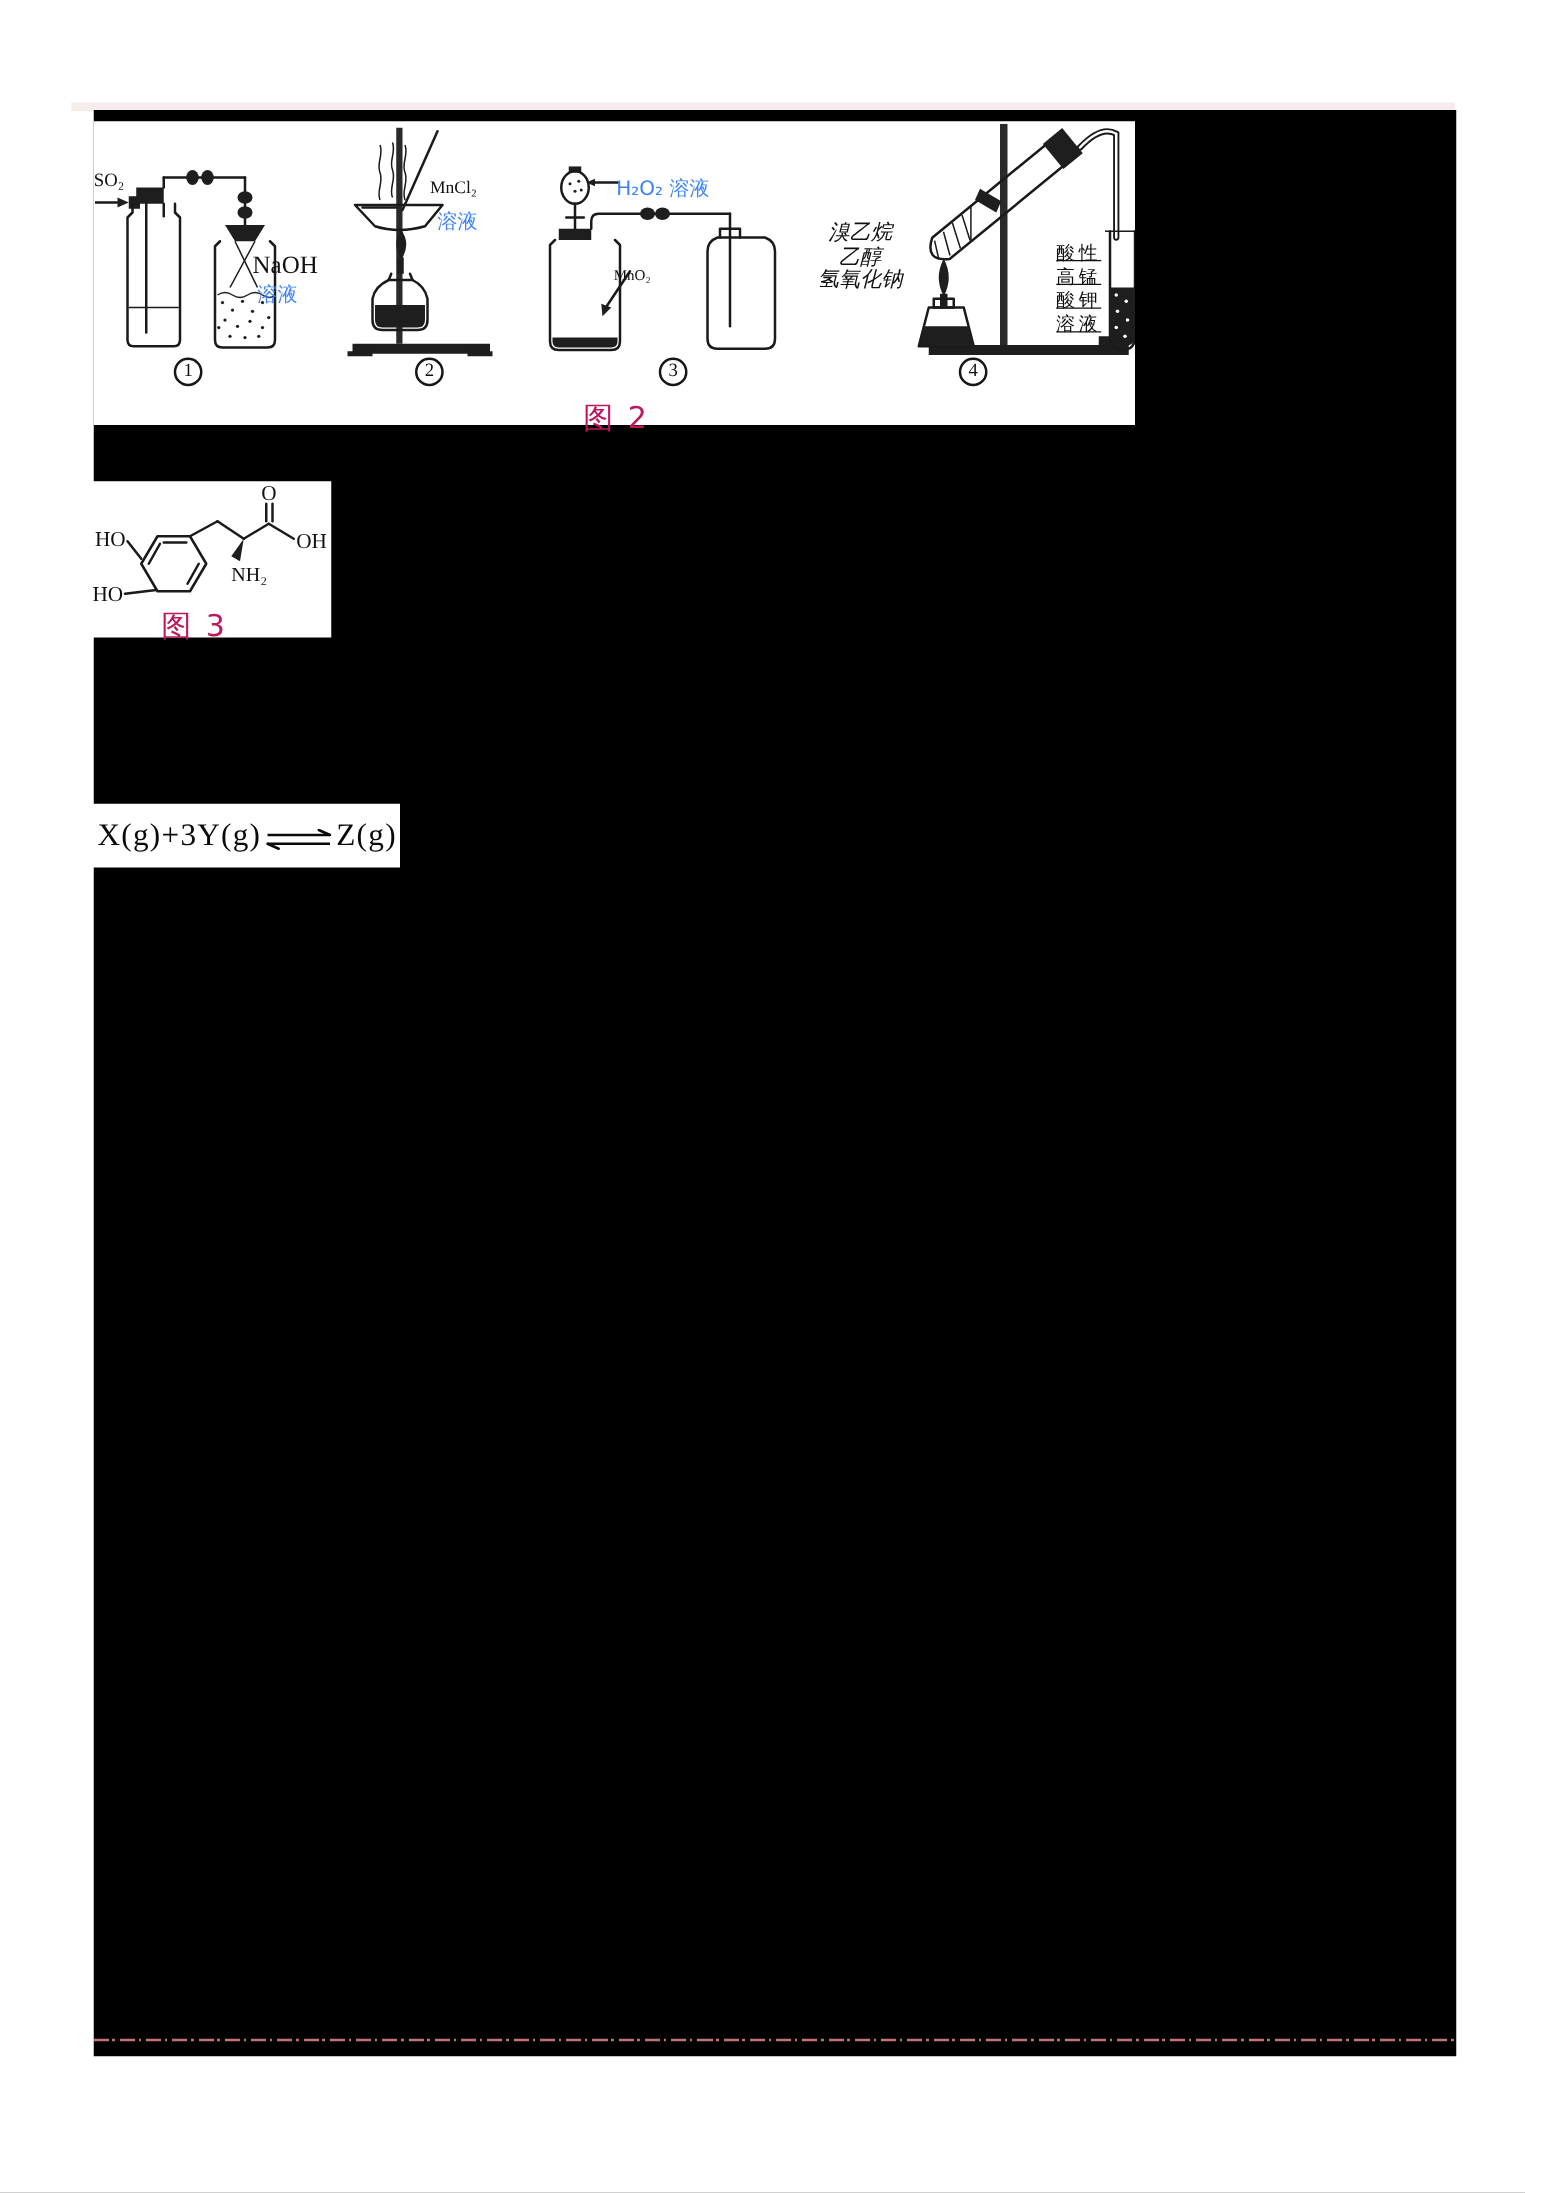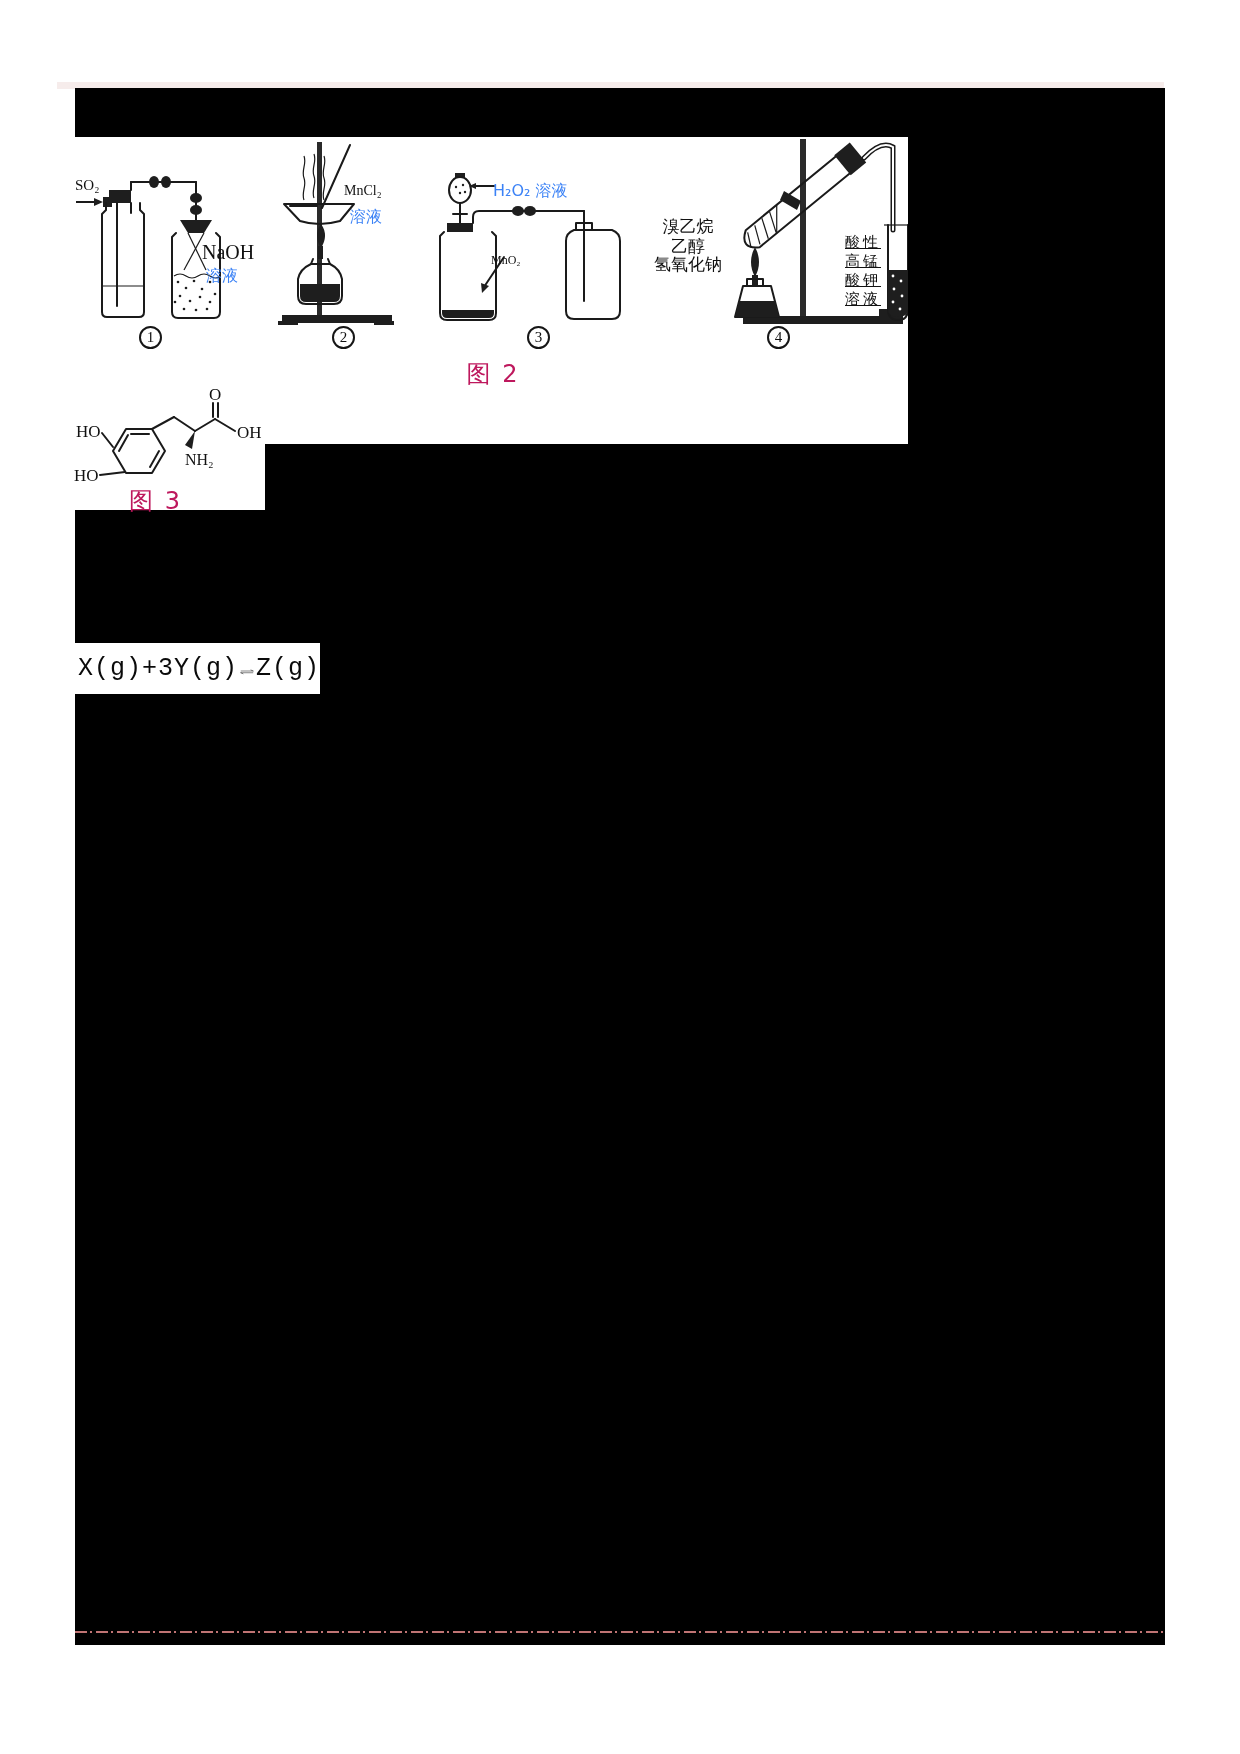--- a/index.html
+++ b/index.html
@@ -4,33 +4,33 @@
 <style>
   * { margin:0; padding:0; box-sizing:border-box; }
   html,body { background:#ffffff; }
   .page { position:relative; width:1240px; height:1754px; background:#ffffff; overflow:hidden;
           font-family:"DejaVu Sans", sans-serif; }
   .pink-strip { position:absolute; left:57px; top:82px; width:1107px; height:7px; background:#f6eceb; }
   .black-rect { position:absolute; left:75px; top:88px; width:1090px; height:1557px; background:#000000; }
   .dashed-line { position:absolute; left:75px; top:1631px; width:1090px; height:2px;
     background:repeating-linear-gradient(90deg,#c07474 0px,#c07474 12px,transparent 12px,transparent 15px,#c07474 15px,#c07474 17px,transparent 17px,transparent 21px); }
   .panel { position:absolute; background:#ffffff; }
-  .panel-fig2 { left:75px; top:97px; width:833px; height:307px;margin-top:40px; }
+  .panel-fig2 { left:75px; top:97px; width:833px; height:243px; }
   .panel-fig3 { left:73px; top:385px; width:192px; height:125px; }
   .panel-eq   { left:73px; top:643px; width:247px; height:51px; display:flex; align-items:center; padding-left:5px; }
   .abs { position:absolute; }
   .lbl-cjk { font-family:"DejaVu Sans", sans-serif; color:#3b82f6; }
   .lbl-serif { font-family:"Liberation Serif","DejaVu Serif",serif; color:#111; }
   .fig-caption { font-weight:normal; font-size:24px; color:#be185d; letter-spacing:2px; }
   .circ { width:23px; height:23px; border:2px solid #161616; border-radius:50%;
           display:flex; align-items:center; justify-content:center;
           font-family:"Liberation Serif","DejaVu Serif",serif; font-size:15px; color:#111; line-height:1; }
-  .mix-label { width:146px; text-align:center; font-size:17px; line-height:19px; color:#111; }
+  .mix-label { width:146px; text-align:center; font-size:17px; line-height:19px; color:#111;font-style:italic; }
   .recv-label { font-size:15px; line-height:19px; letter-spacing:3px; color:#111;text-decoration:underline; }
-  .eq-text { font-family:Liberation Mono, monospace; font-size:25px; color:#0a0a0a; letter-spacing:1px; }
+  .eq-text { font-family:Liberation Serif, serif; font-size:25px; color:#0a0a0a; letter-spacing:1px; }
   svg { display:block; }
   .stroke { stroke:#1a1a1a; fill:none; stroke-width:2; stroke-linecap:round; stroke-linejoin:round; }
   .thin { stroke:#1a1a1a; fill:none; stroke-width:1.2; }
   .dark { fill:#1e1e1e; stroke:none; }
 </style>
 </head>
 <body>
 
 <div class="page">
 

